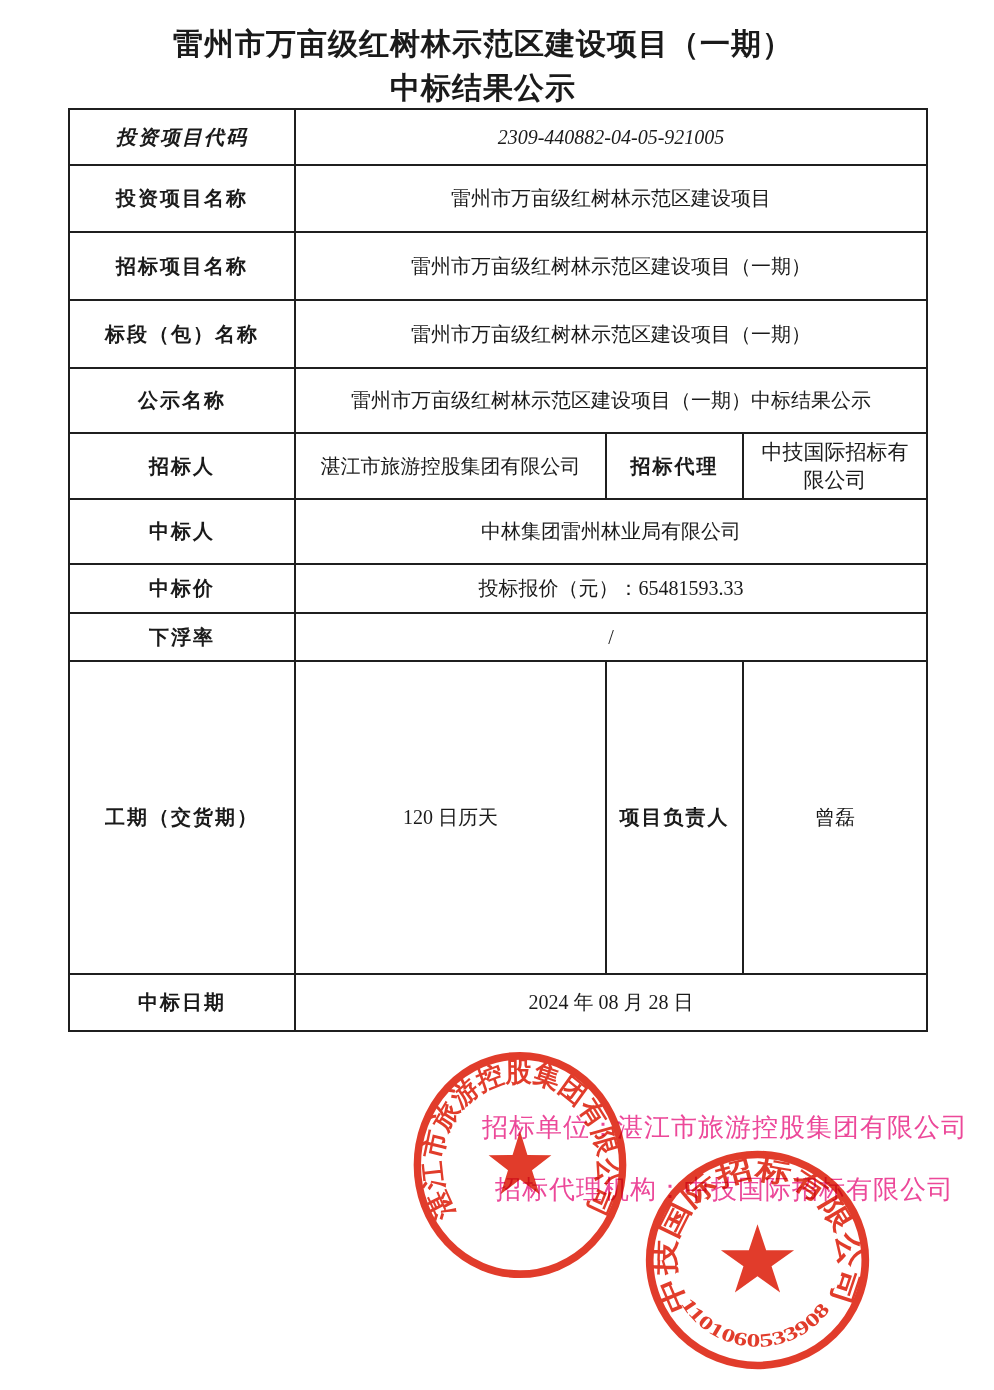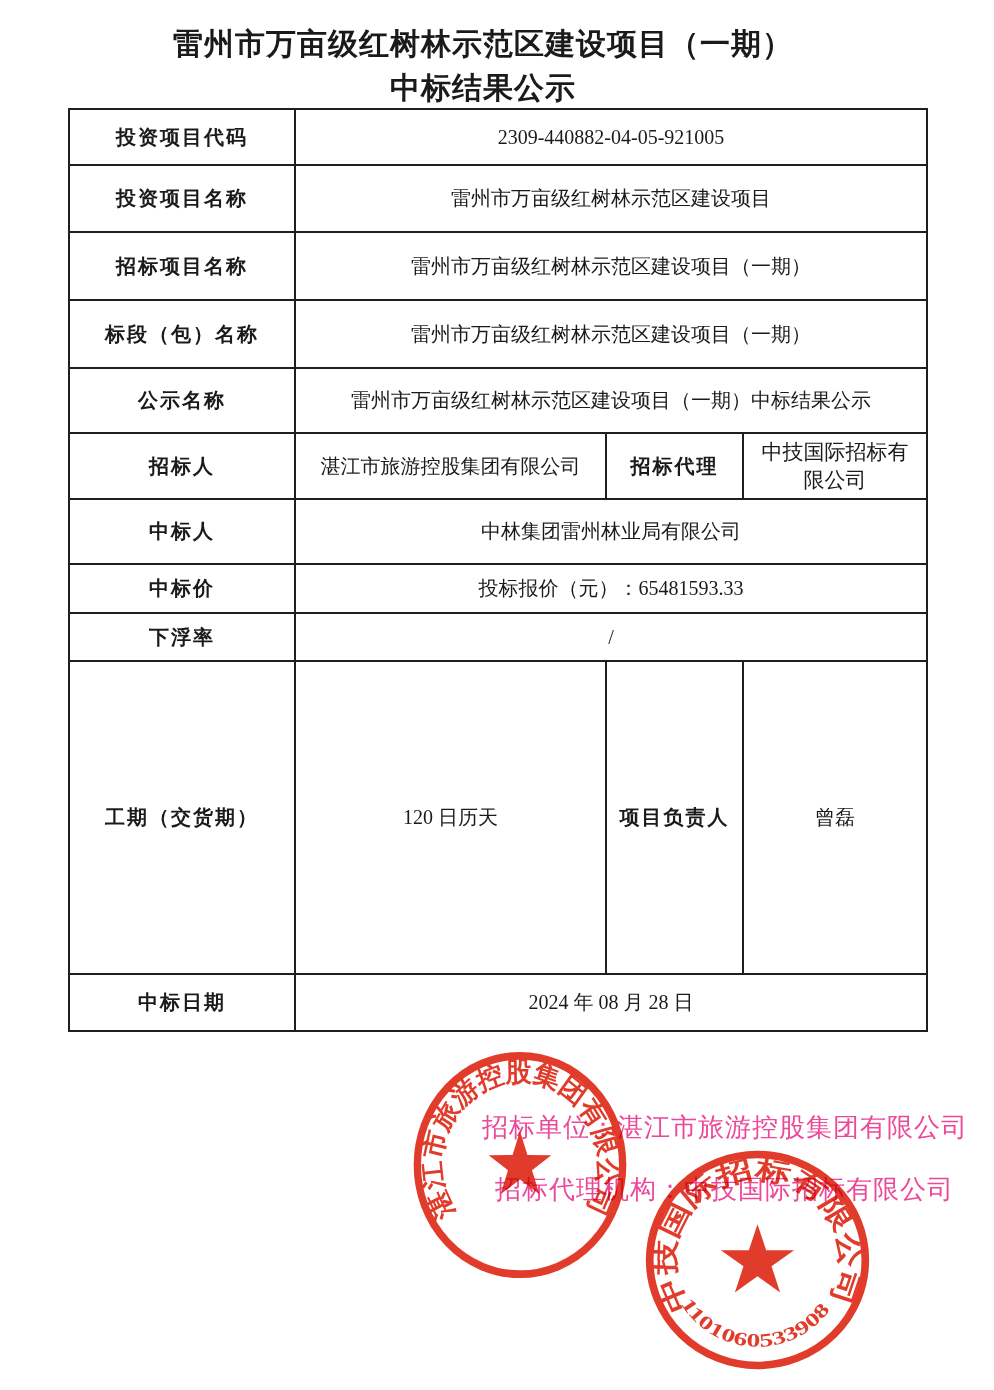--- a/index.html
+++ b/index.html
@@ -39,21 +39,21 @@
     vertical-align: middle;
     font-size: 20px;
     padding: 2px 6px;
     overflow: hidden;
   }
   .doc-table td.lbl {
     font-weight: bold;
     letter-spacing: 2px;
   }
   .doc-table td.agent-val { padding: 0 16px; font-size: 21px; }
-  tr.r1  { height: 56px; }
+  tr.r1  { height: 56px; font-style: italic; }
   tr.r2  { height: 67px; }
   tr.r3  { height: 68px; }
   tr.r4  { height: 68px; margin-left: 25px; }
   tr.r5  { height: 65px; margin-left: 7px; }
   tr.r6  { height: 66px; }
   tr.r7  { height: 65px; }
   tr.r8  { height: 49px; }
   tr.r9  { height: 48px; }
   tr.r10 { height: 313px; }
   tr.r11 { height: 57px; }

